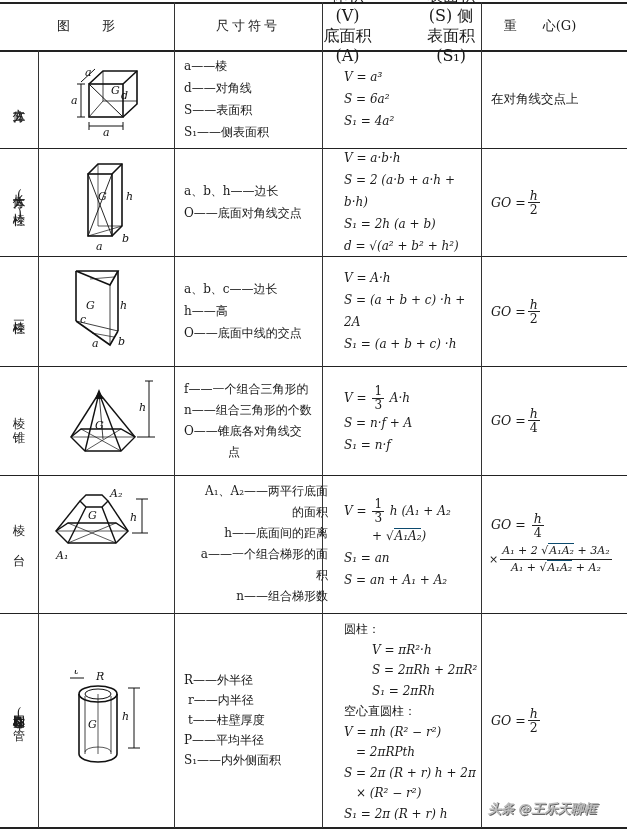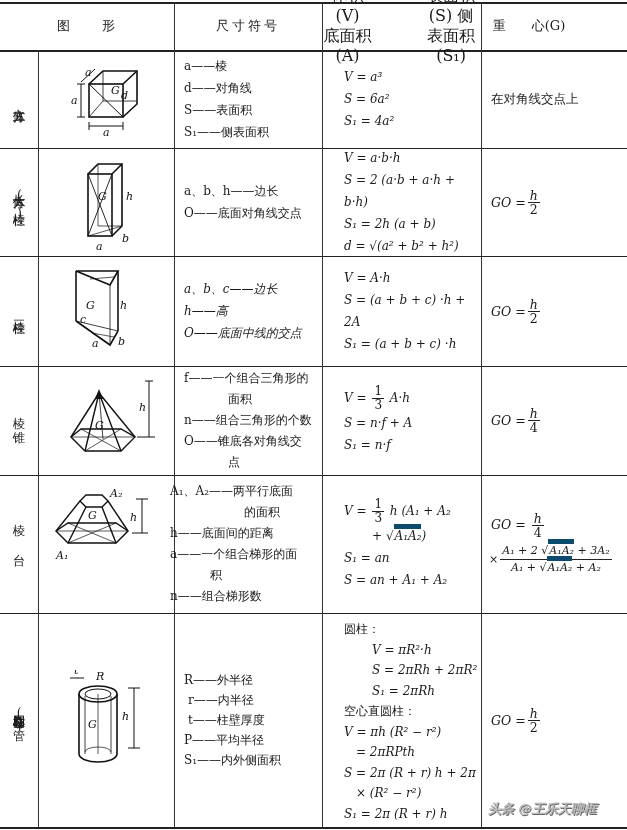--- a/index.html
+++ b/index.html
@@ -13,21 +13,21 @@
   .name { display: flex; align-items: center; justify-content: center; font-size: 13px; line-height: 22px; text-align: center; }
   .vert { writing-mode: vertical-rl; text-orientation: upright; letter-spacing: 1px; font-size: 12.5px; }
   .sym { font-size: 12px; line-height: 22px; padding-left: 10px; display: flex; flex-direction: column; justify-content: center; }
   .sym .indent { padding-left: 44px; }
   .form { font-size: 12px; line-height: 22px; padding-left: 22px; display: flex; flex-direction: column; justify-content: center; }
   .form i, .sym i, .cen i { font-style: italic; }
   .cen { font-size: 12.5px; padding-left: 10px; display: flex; align-items: center; }
   .frac { display: inline-flex; flex-direction: column; align-items: center; vertical-align: middle; margin: 0 2px; line-height: 13px; }
   .frac .num { border-bottom: 1px solid #222; padding: 0 2px; }
   .frac .den { padding: 0 2px; }
-  .sqrt { border-top: 5px solid #0c4a6e; padding-left: 1px; }
+  .sqrt { border-top: 1px solid #0c4a6e; padding-left: 1px; }
   .sqrt-sign { font-style: normal; }
   .fig { display: flex; align-items: center; justify-content: center; }
   .watermark { position: absolute; left: 488px; top: 800px; font-size: 13px; color: #bbb;
                font-family: "DejaVu Sans", sans-serif; font-weight: bold; font-style: italic;
                text-shadow: 1px 1px 0 #666; letter-spacing: 0px; }
   .ind1 { padding-left: 28px; }
   .ind2 { padding-left: 12px; }
 </style>
 </head>
 <body>
@@ -47,21 +47,21 @@
   <div class="vline" style="left:174px; top:2px; height:826px;"></div>
   <div class="vline" style="left:322px; top:2px; height:826px;"></div>
   <div class="vline" style="left:481px; top:2px; height:826px;"></div>
 
   <div class="cell hdr" style="left:0; top:2px; width:174px; height:48px; letter-spacing:2px;">图　　形</div>
   <div class="cell hdr" style="left:174px; top:2px; width:148px; height:48px; letter-spacing:3px;">尺寸符号</div>
   <div class="cell hdr" style="left:322px; top:2px; width:159px; height:48px; flex-direction:row; font-size:16px;gap:48px;">
     <span>体积 (V)　底面积 (A)</span>
     <span>表面积 (S) 侧表面积 (S₁)</span>
   </div>
-  <div class="cell hdr" style="left:456px; top:2px; width:146px; height:48px;">重　　心(G)</div>
+  <div class="cell hdr" style="left:467px; top:2px; width:146px; height:48px;">重　　心(G)</div>
 
   <div class="cell name" style="left:0; top:50px; width:38px; height:98px;">
     <span class="vert">立方体</span>
   </div>
   <div class="cell fig" style="left:38px; top:50px; width:136px; height:98px;">
     <svg width="110" height="90" viewBox="0 0 110 90">
       <g stroke="#111" fill="none" stroke-width="1.6">
         <rect x="38" y="30" width="34" height="33"></rect>
         <polyline points="38,30 52,17 86,17 86,50 72,63"></polyline>
         <line x1="72" y1="30" x2="86" y2="17"></line>
@@ -159,21 +159,21 @@
       </g>
       <g font-family="DejaVu Serif, serif" font-style="italic" font-size="11" fill="#111">
         <text x="30" y="48">G</text>
           <text x="64" y="48">h</text>
           <text x="24" y="62">c</text>
           <text x="36" y="86">a</text>
           <text x="62" y="84">b</text>
       </g>
     </svg>
   </div>
-  <div class="cell sym" style="left:174px; top:256px; width:148px; height:110px;font-style:italic;">
+  <div class="cell sym" style="left:174px; top:256px; width:148px; height:110px;">
     <span>a、b、c——边长</span>
     <span>h——高</span>
     <span>O——底面中线的交点</span>
   </div>
   <div class="cell form" style="left:322px; top:256px; width:159px; height:110px;">
     <i>V = A·h</i>
     <i>S = (a + b + c) ·h + 2A</i>
     <i>S₁ = (a + b + c) ·h</i>
   </div>
   <div class="cell cen" style="left:481px; top:256px; width:146px; height:110px;">
@@ -205,21 +205,20 @@
       </g>
       <polygon points="48,18 44,28 52,28" fill="#111"></polygon>
       <g font-family="DejaVu Serif, serif" font-style="italic" font-size="11" fill="#111">
         <text x="44" y="58">G</text>
           <text x="88" y="40">h</text>
       </g>
     </svg>
   </div>
   <div class="cell sym" style="left:174px; top:366px; width:148px; height:109px; line-height:21px;">
     <span>f——一个组合三角形的</span>
-    <span class="indent">面积</span>
     <span>n——组合三角形的个数</span>
     <span>O——锥底各对角线交</span>
     <span class="indent">点</span>
   </div>
   <div class="cell form" style="left:322px; top:366px; width:159px; height:109px;">
     <span>
       <i>V =</i>
       <span class="frac">
           <span class="num">1</span>
           <span class="den">3</span>
@@ -257,21 +256,21 @@
         <line x1="86" y1="46" x2="102" y2="46" stroke-width="1"></line>
       </g>
       <g font-family="DejaVu Serif, serif" font-style="italic" font-size="11" fill="#111">
         <text x="42" y="32">G</text>
           <text x="64" y="10">A₂</text>
           <text x="84" y="34">h</text>
           <text x="10" y="72">A₁</text>
       </g>
     </svg>
   </div>
-  <div class="cell sym" style="left:160px; top:475px; width:148px; height:138px; line-height:21px;">
+  <div class="cell sym" style="left:180px; top:475px; width:148px; height:138px; line-height:21px;align-items:flex-end;">
     <span>A₁、A₂——两平行底面</span>
     <span class="indent" style="padding-left:74px;">的面积</span>
     <span>h——底面间的距离</span>
     <span>a——一个组合梯形的面</span>
     <span class="indent" style="padding-left:40px;">积</span>
     <span>n——组合梯形数</span>
   </div>
   <div class="cell form" style="left:322px; top:475px; width:159px; height:138px;">
     <span>
       <i>V =</i>

